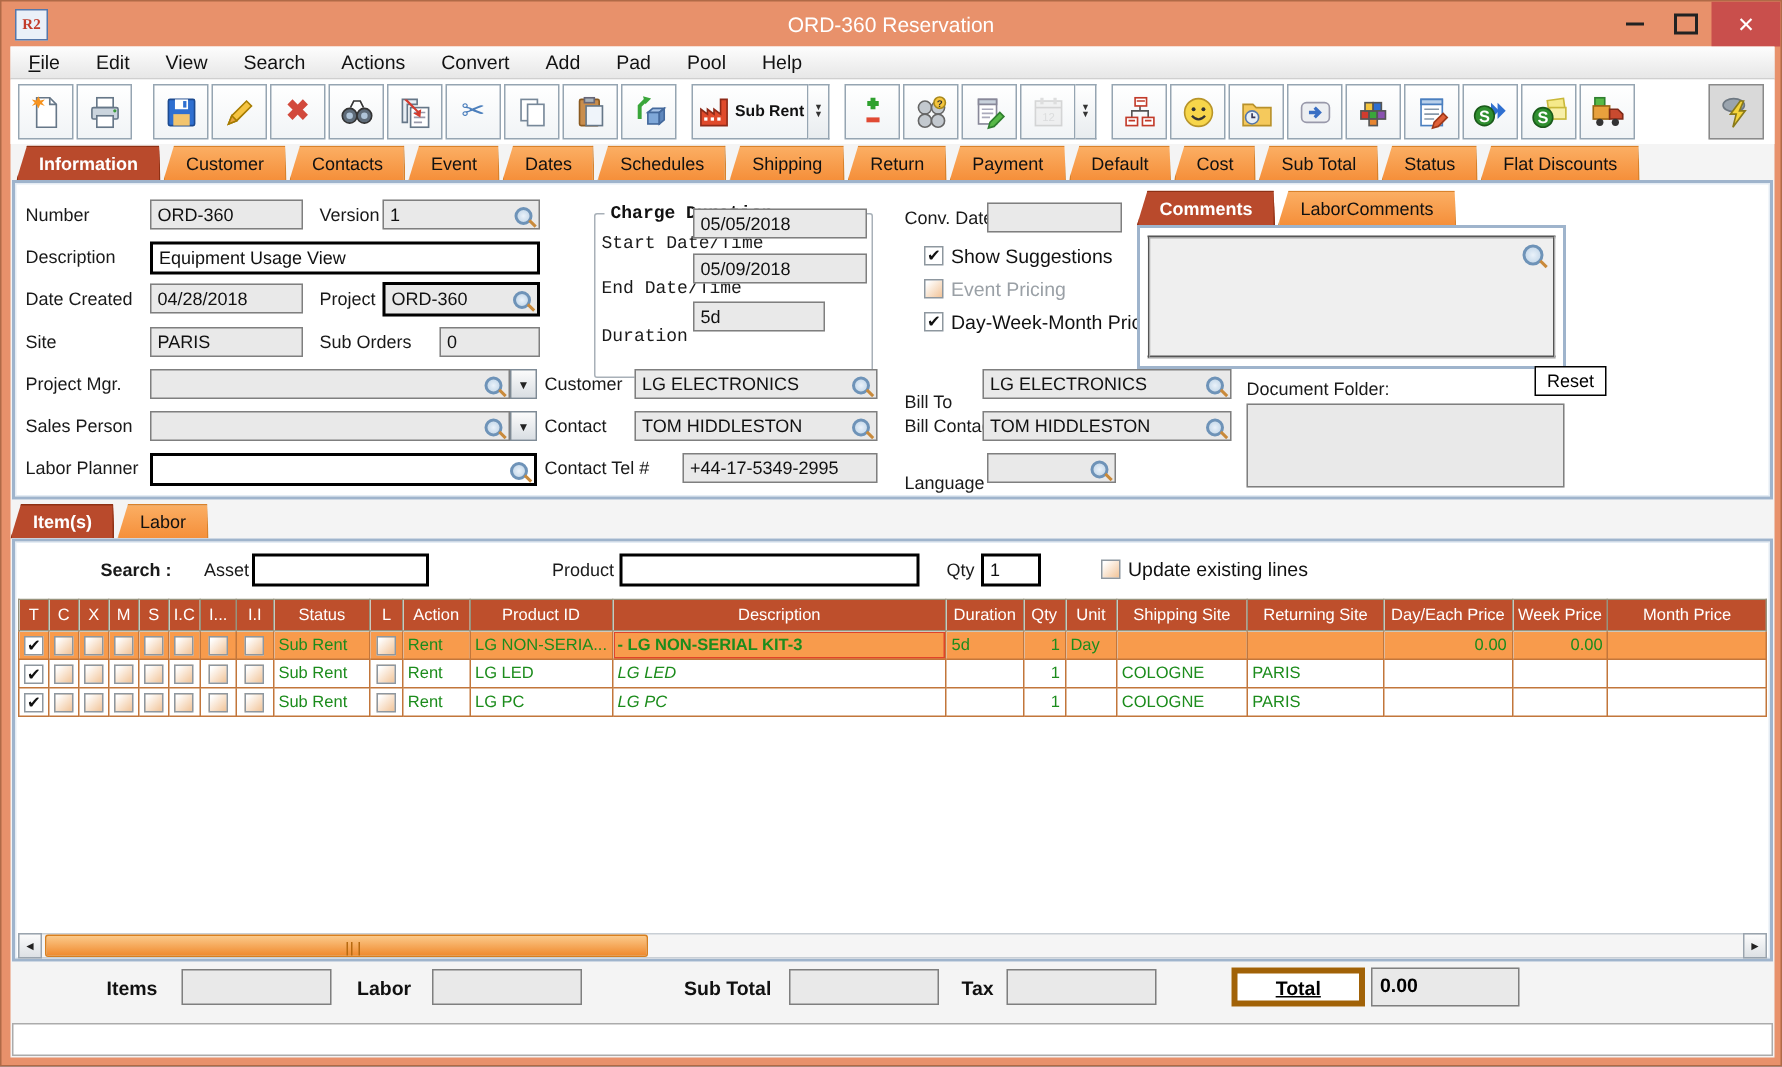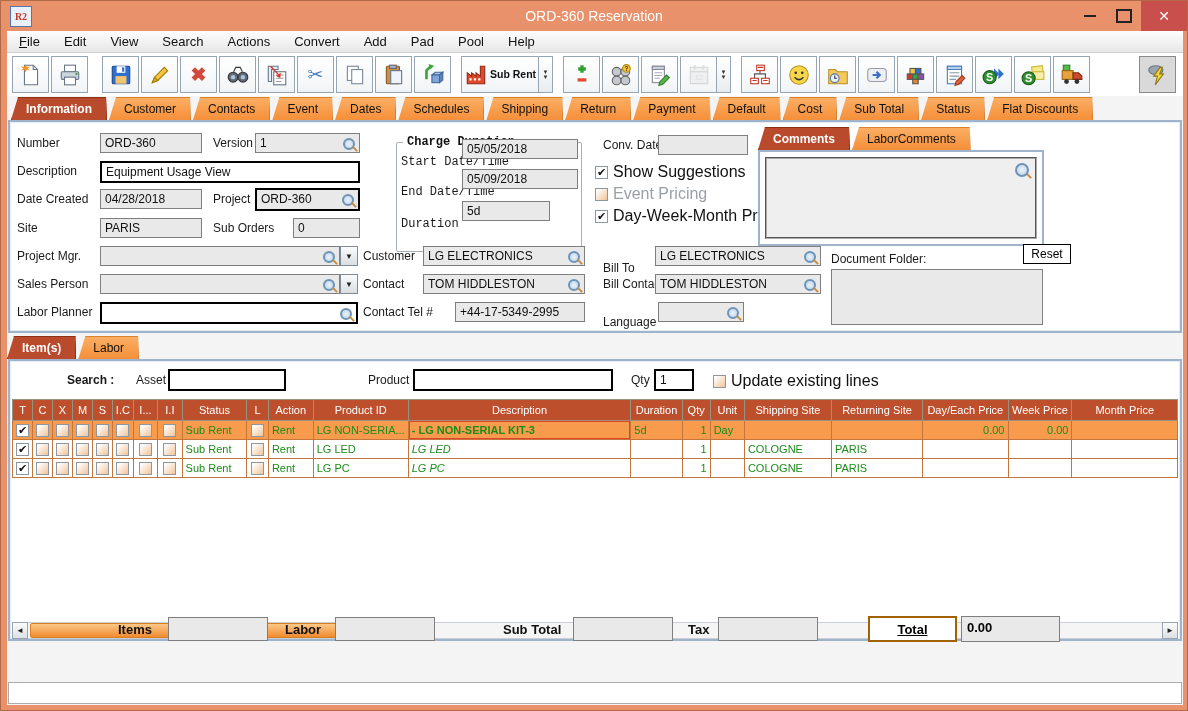--- a/index.html
+++ b/index.html
@@ -39,21 +39,21 @@
   .fld.editable{background:#FFFFFF;border:2px solid #000000;}
   .fld.dark{border:2px solid #000000;}
   .mag{position:absolute;right:4px;top:4px;width:8px;height:8px;border:2px solid #6E93B8;border-radius:50%;background:radial-gradient(#EAF2FA,#BCD2E6);}
   .mag::after{content:"";position:absolute;width:6px;height:2px;background:#C98A3B;transform:rotate(45deg);right:-5px;bottom:-2px;}
   .ddbtn{position:absolute;width:18px;height:20px;background:linear-gradient(#FBFBFB,#D9DEE3);border:1px solid #7F8B96;box-sizing:border-box;display:flex;align-items:center;justify-content:center;font-size:8px;color:#222;}
   .groupbox{position:absolute;border:1px solid #A8B0B8;border-radius:2px;}
   .groupbox>.gtitle{position:absolute;top:-8px;left:6px;background:#FFFFFF;padding:0 4px;font-size:12px;font-weight:bold;color:#111;}
   .cb{display:inline-block;width:13px;height:13px;border:1px solid #8E979F;background:linear-gradient(135deg,#FFFFFF 10%,#F2C79E 95%);box-sizing:border-box;vertical-align:middle;position:relative;}
   .cb.checked{background:#FFFFFF;}
   .cb.checked::after{content:"✔";position:absolute;left:1px;top:-1px;font-size:11px;color:#111;}
-  .form-check{position:absolute;display:flex;align-items:center;gap:5px;font-size:16px;color:#111;}
+  .form-check{position:absolute;display:flex;align-items:center;gap:5px;font-size:13px;color:#111;margin-left:21px;}
   .form-check .dis{color:#9AA0A6;}
   
   #comments-outer{position:absolute;border:2px solid #9FB4CC;background:#fff;}
   #comments-inner{position:absolute;left:5px;top:5px;right:5px;bottom:5px;background:#EFEFEF;border:2px solid #A9A9A9;border-style:groove;}
   
   #table-wrap{position:absolute;overflow:hidden;}
   table.grid{border-collapse:collapse;table-layout:fixed;font-size:11px;}
   table.grid th{background:#BE4F2C;color:#FFFFFF;font-weight:normal;border:1px solid #97937E;height:20px;padding:0 2px;overflow:hidden;white-space:nowrap;}
   table.grid td{border:1px solid #C2763B;height:18px;padding:0 3px;overflow:hidden;white-space:nowrap;color:#1C8C1C;background:#FFFFFF;}
   table.grid tr.sel td{background:#F89B4C;}
@@ -64,21 +64,21 @@
   
   .sb-btn{position:absolute;width:16px;height:16px;background:linear-gradient(#FBFBFB,#DDE1E5);border:1px solid #9AA4AE;box-sizing:border-box;font-size:8px;display:flex;align-items:center;justify-content:center;color:#222;}
   #sb-track{position:absolute;background:#F5F5F5;border:1px solid #C9CFD5;box-sizing:border-box;}
   #sb-thumb{position:absolute;background:linear-gradient(#FBC98A,#F08A2E);border:1px solid #D87F1E;border-radius:2px;box-sizing:border-box;}
   #sb-grip{position:absolute;left:50%;top:4px;width:7px;height:9px;border-left:1px solid #B86A10;border-right:1px solid #B86A10;}
   #sb-grip::after{content:"";position:absolute;left:2px;top:0;width:1px;height:9px;background:#B86A10;}
   
   #totals{position:absolute;font-size:13px;}
   .tot-lbl{position:absolute;font-weight:bold;color:#111;}
   .tot-fld{position:absolute;height:24px;background:#E9E9E9;border:1px solid #7F7F7F;box-sizing:border-box;font-size:13px;font-weight:bold;padding:3px 5px;}
-  #total-box{position:absolute;height:26px;background:#FFFFFF;border:2px solid #a16207;box-sizing:border-box;display:flex;align-items:center;justify-content:center;font-weight:bold;text-decoration:underline;}
+  #total-box{position:absolute;height:26px;background:#FFFFFF;border:4px solid #a16207;box-sizing:border-box;display:flex;align-items:center;justify-content:center;font-weight:bold;text-decoration:underline;}
   #statusbar{position:absolute;background:#FFFFFF;border:1px solid #ABABAB;box-sizing:border-box;}
   .reset-btn{position:absolute;height:20px;background:#FFFFFF;border:1px solid #000;font-size:12px;display:flex;align-items:center;justify-content:center;box-sizing:border-box;}
 </style>
 </head>
 <body>
 
 <div id="app">
   <div id="backdrop"></div>
 
   <div id="titlebar">
@@ -661,21 +661,21 @@
     </div>
 
     <div id="sb-track" style="left:2px;top:261px;width:1166px;height:17px;"></div>
     <div class="sb-btn" style="left:2px;top:261px;height:17px;">◄</div>
     <div id="sb-thumb" style="left:20px;top:262px;width:402px;height:15px;">
         <div id="sb-grip"></div>
       </div>
     <div class="sb-btn" style="left:1152px;top:261px;height:17px;">►</div>
   </div>
 
-  <div id="totals" style="left:7px;top:613px;width:1134px;height:36px;margin-left:47px;">
+  <div id="totals" style="left:7px;top:642px;width:1134px;height:36px;">
     <span class="tot-lbl" style="left:63px;top:8px;">Items</span>
     <div class="tot-fld" style="left:113px;top:3px;width:100px;"><span></span></div>
     <span class="tot-lbl" style="left:230px;top:8px;">Labor</span>
     <div class="tot-fld" style="left:280px;top:3px;width:100px;"><span></span></div>
     <span class="tot-lbl" style="left:448px;top:8px;">Sub Total</span>
     <div class="tot-fld" style="left:518px;top:3px;width:100px;"><span></span></div>
     <span class="tot-lbl" style="left:633px;top:8px;">Tax</span>
     <div class="tot-fld" style="left:663px;top:3px;width:100px;"><span></span></div>
     <div id="total-box" style="left:813px;top:2px;width:89px;">
         <span>Total</span>

